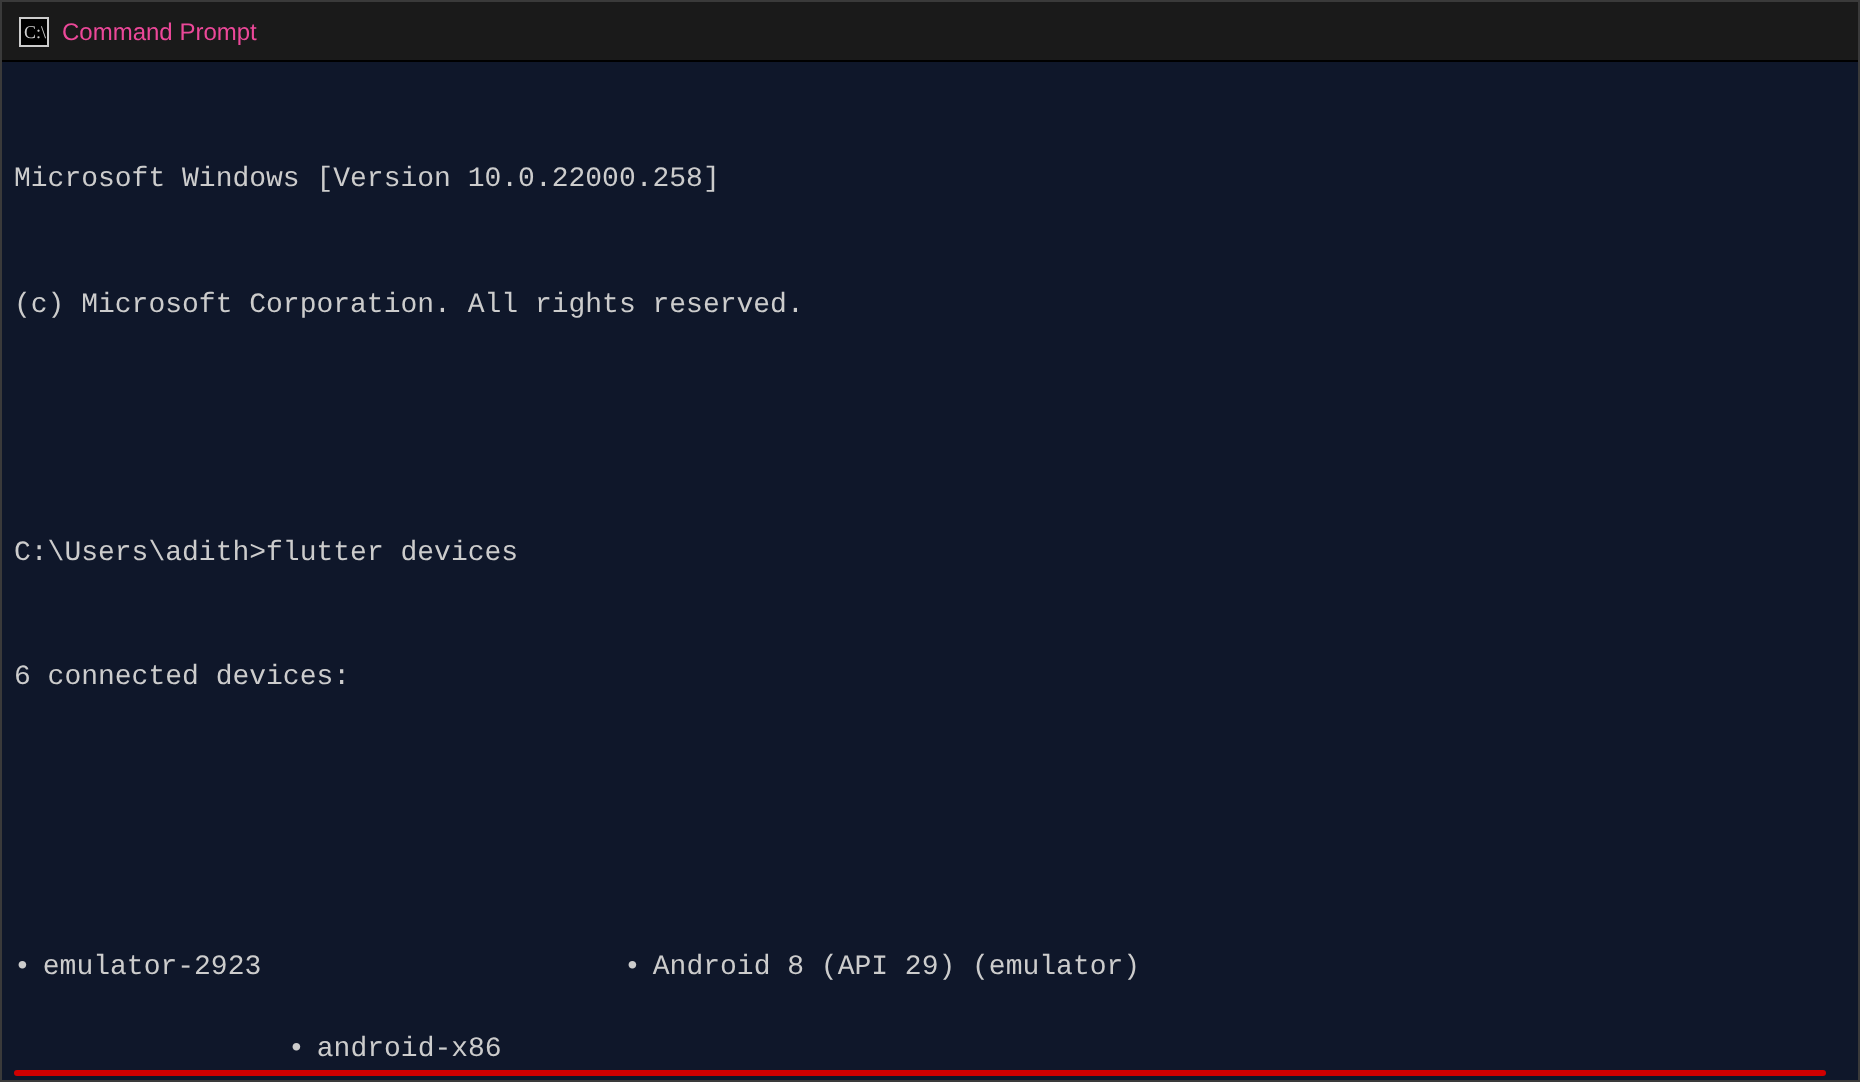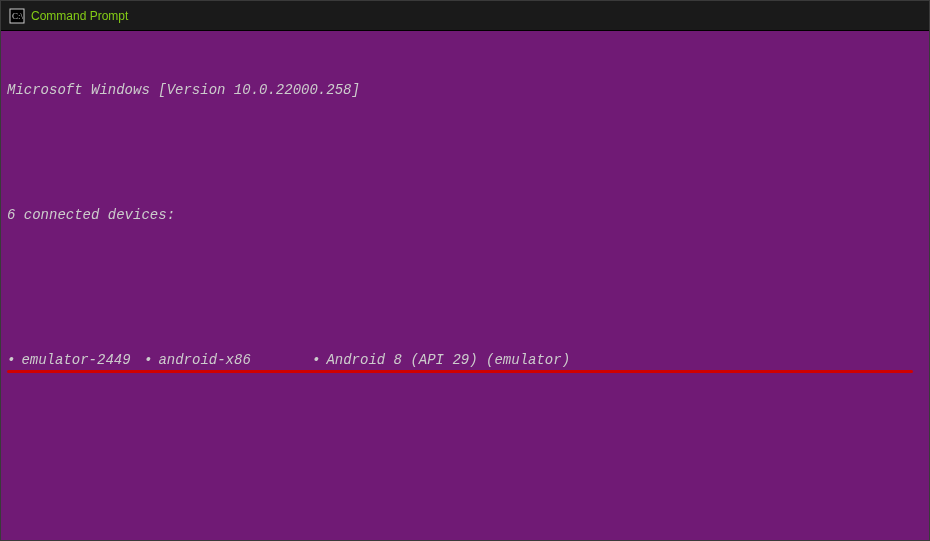--- a/index.html
+++ b/index.html
@@ -23,42 +23,41 @@
     }
     .titlebar-icon {
       width: 16px;
       height: 16px;
       margin-right: 6px;
       display: flex;
       align-items: center;
       justify-content: center;
     }
     .titlebar-title {
-      color: #84cc16;
+      color: #ec4899;
       font-family: 'Segoe UI', Tahoma, sans-serif;
       font-size: 12px;
     }
     .terminal {
       padding: 8px 6px;
-      background: #701a75;
+      background: #0f172a;
       height: calc(100% - 30px);
       line-height: 1.48;
       white-space: pre;
-      font-style: italic;
     }
     .line { display: block; }
     .prompt { display: inline; }
     .cmd { display: inline; }
     .row {
       display: flex;
       position: relative;
     }
     .col1 { width: 312px; }
     .col2 { width: 137px; }
-    .col3 { width: 168px; }
+    .col3 { width: 168px; margin-top: 41px; }
     .col4 { flex: 1; }
     .bullet { color: #ccc; margin-right: 6px; }
     .red-underline {
       position: absolute;
       left: 0;
       right: 10px;
       bottom: -2px;
       height: 3px;
       background: #d00000;
       border-radius: 2px;
@@ -73,26 +72,28 @@
     <svg width="16" height="16" viewBox="0 0 16 16">
       <rect x="1" y="1" width="14" height="14" fill="#000" stroke="#ccc" stroke-width="1"></rect>
       <text x="3" y="11" font-size="9" fill="#ccc" font-family="Consolas">C:\</text>
     </svg>
   </span>
   <span class="titlebar-title">Command Prompt</span>
 </div>
 
 <div class="terminal">
   <span class="line">Microsoft Windows [Version 10.0.22000.258]</span>
+  <span class="line">(c) Microsoft Corporation. All rights reserved.</span>
   <span class="line"> </span>
+  <span class="line"><span class="prompt">C:\Users\adith&gt;</span><span class="cmd">flutter devices</span></span>
   <span class="line">6 connected devices:</span>
   <span class="line"> </span>
 
   <div class="row">
-    <span class="col2"><span class="bullet">•</span><span>emulator-2449</span></span>
+    <span class="col2"><span class="bullet">•</span><span>emulator-2923</span></span>
     <span class="col3"><span class="bullet">•</span><span>android-x86</span></span>
     <span class="col4"><span class="bullet">•</span><span>Android 8 (API 29) (emulator)</span></span>
     <div class="red-underline"></div>
   </div>
 
   
 
   
 
   

